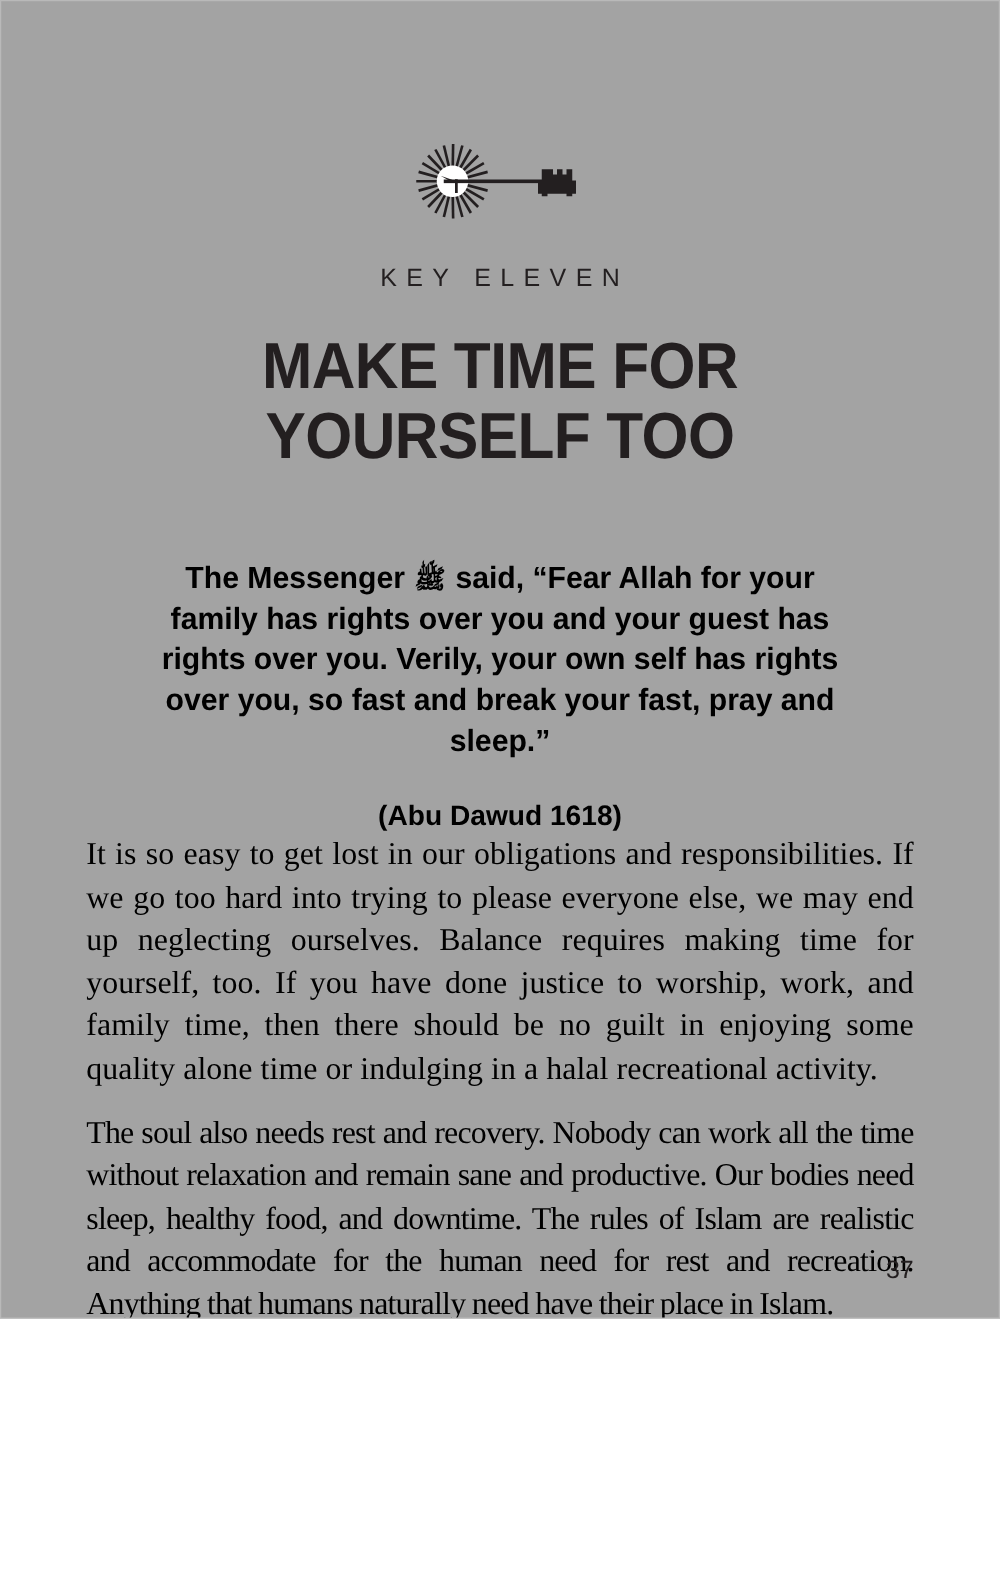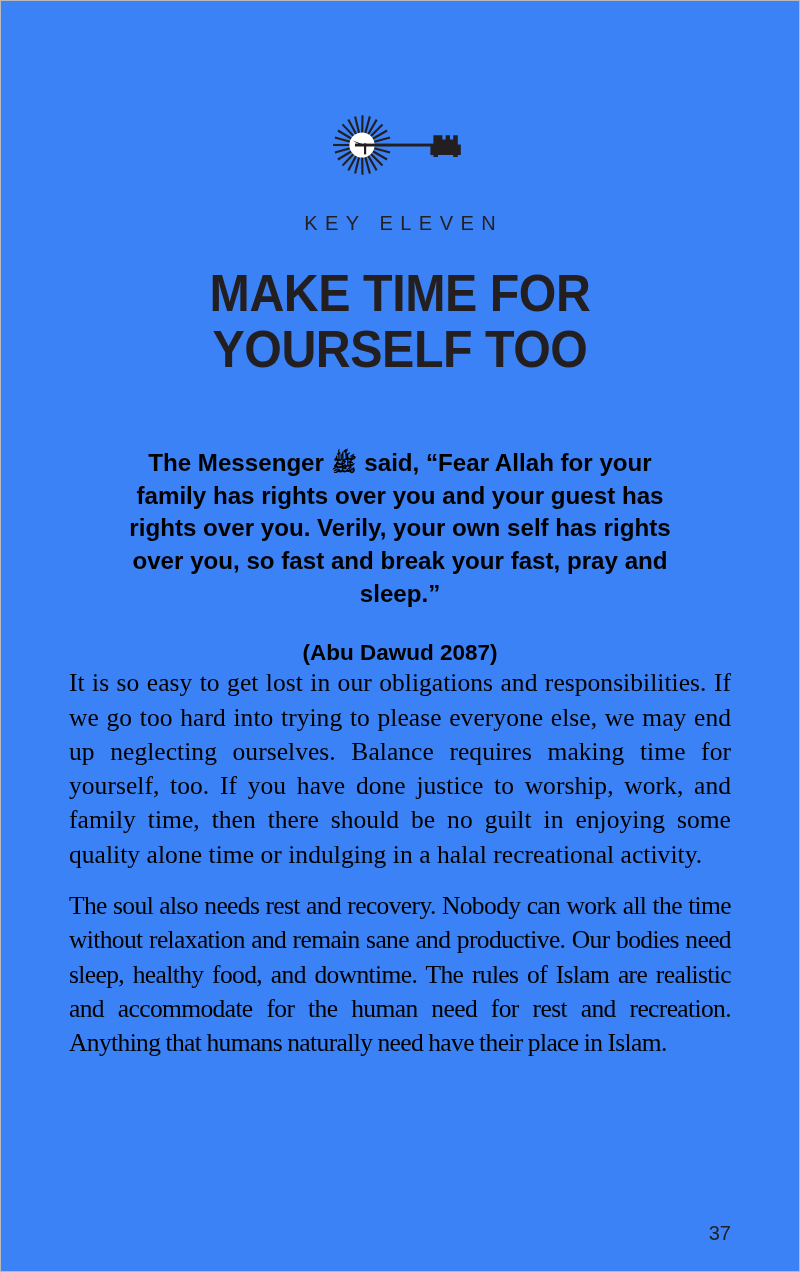--- a/index.html
+++ b/index.html
@@ -7,22 +7,22 @@
     padding: 0;
     background: #ffffff;
   }
   body {
     font-family: "Liberation Serif", serif;
   }
 
   .page {
     position: relative;
     width: 800px;
-    height: 1272px;
-    background: #3b82f6;
+    height: 1055px;
+    background: #a3a3a3;
     box-sizing: border-box;
     border: 1px solid #b9b9b9;
     overflow: hidden;
   }
 
   .content {
     position: absolute;
     left: 68px;
     right: 68px;
     top: 0;
@@ -190,21 +190,21 @@
 
     <h1 class="chapter-title">
       <span class="line">MAKE TIME FOR</span>
       <span class="line">YOURSELF TOO</span>
     </h1>
 
     <blockquote class="hadith">
       <span>The Messenger </span><span class="saw">ﷺ</span><span> said, “Fear Allah for your family has rights over you and your guest has rights over you. Verily, your own self has rights over you, so fast and break your fast, pray and sleep.”</span>
     </blockquote>
 
-    <div class="hadith-source">(Abu Dawud 2087)</div>
+    <div class="hadith-source">(Abu Dawud 1618)</div>
 
     <div class="body-copy">
       <p class="open">It is so easy to get lost in our obligations and responsibilities. If we go too hard into trying to please everyone else, we may end up neglecting ourselves. Balance requires making time for yourself, too. If you have done justice to worship, work, and family time, then there should be no guilt in enjoying some quality alone time or indulging in a halal recreational activity.</p>
       <p class="tight">The soul also needs rest and recovery. Nobody can work all the time without relaxation and remain sane and productive. Our bodies need sleep, healthy food, and downtime. The rules of Islam are realistic and accommodate for the human need for rest and recreation. Anything that humans naturally need have their place in Islam.</p>
     </div>
 
   </div>
 
   <div class="folio">37</div>
 

